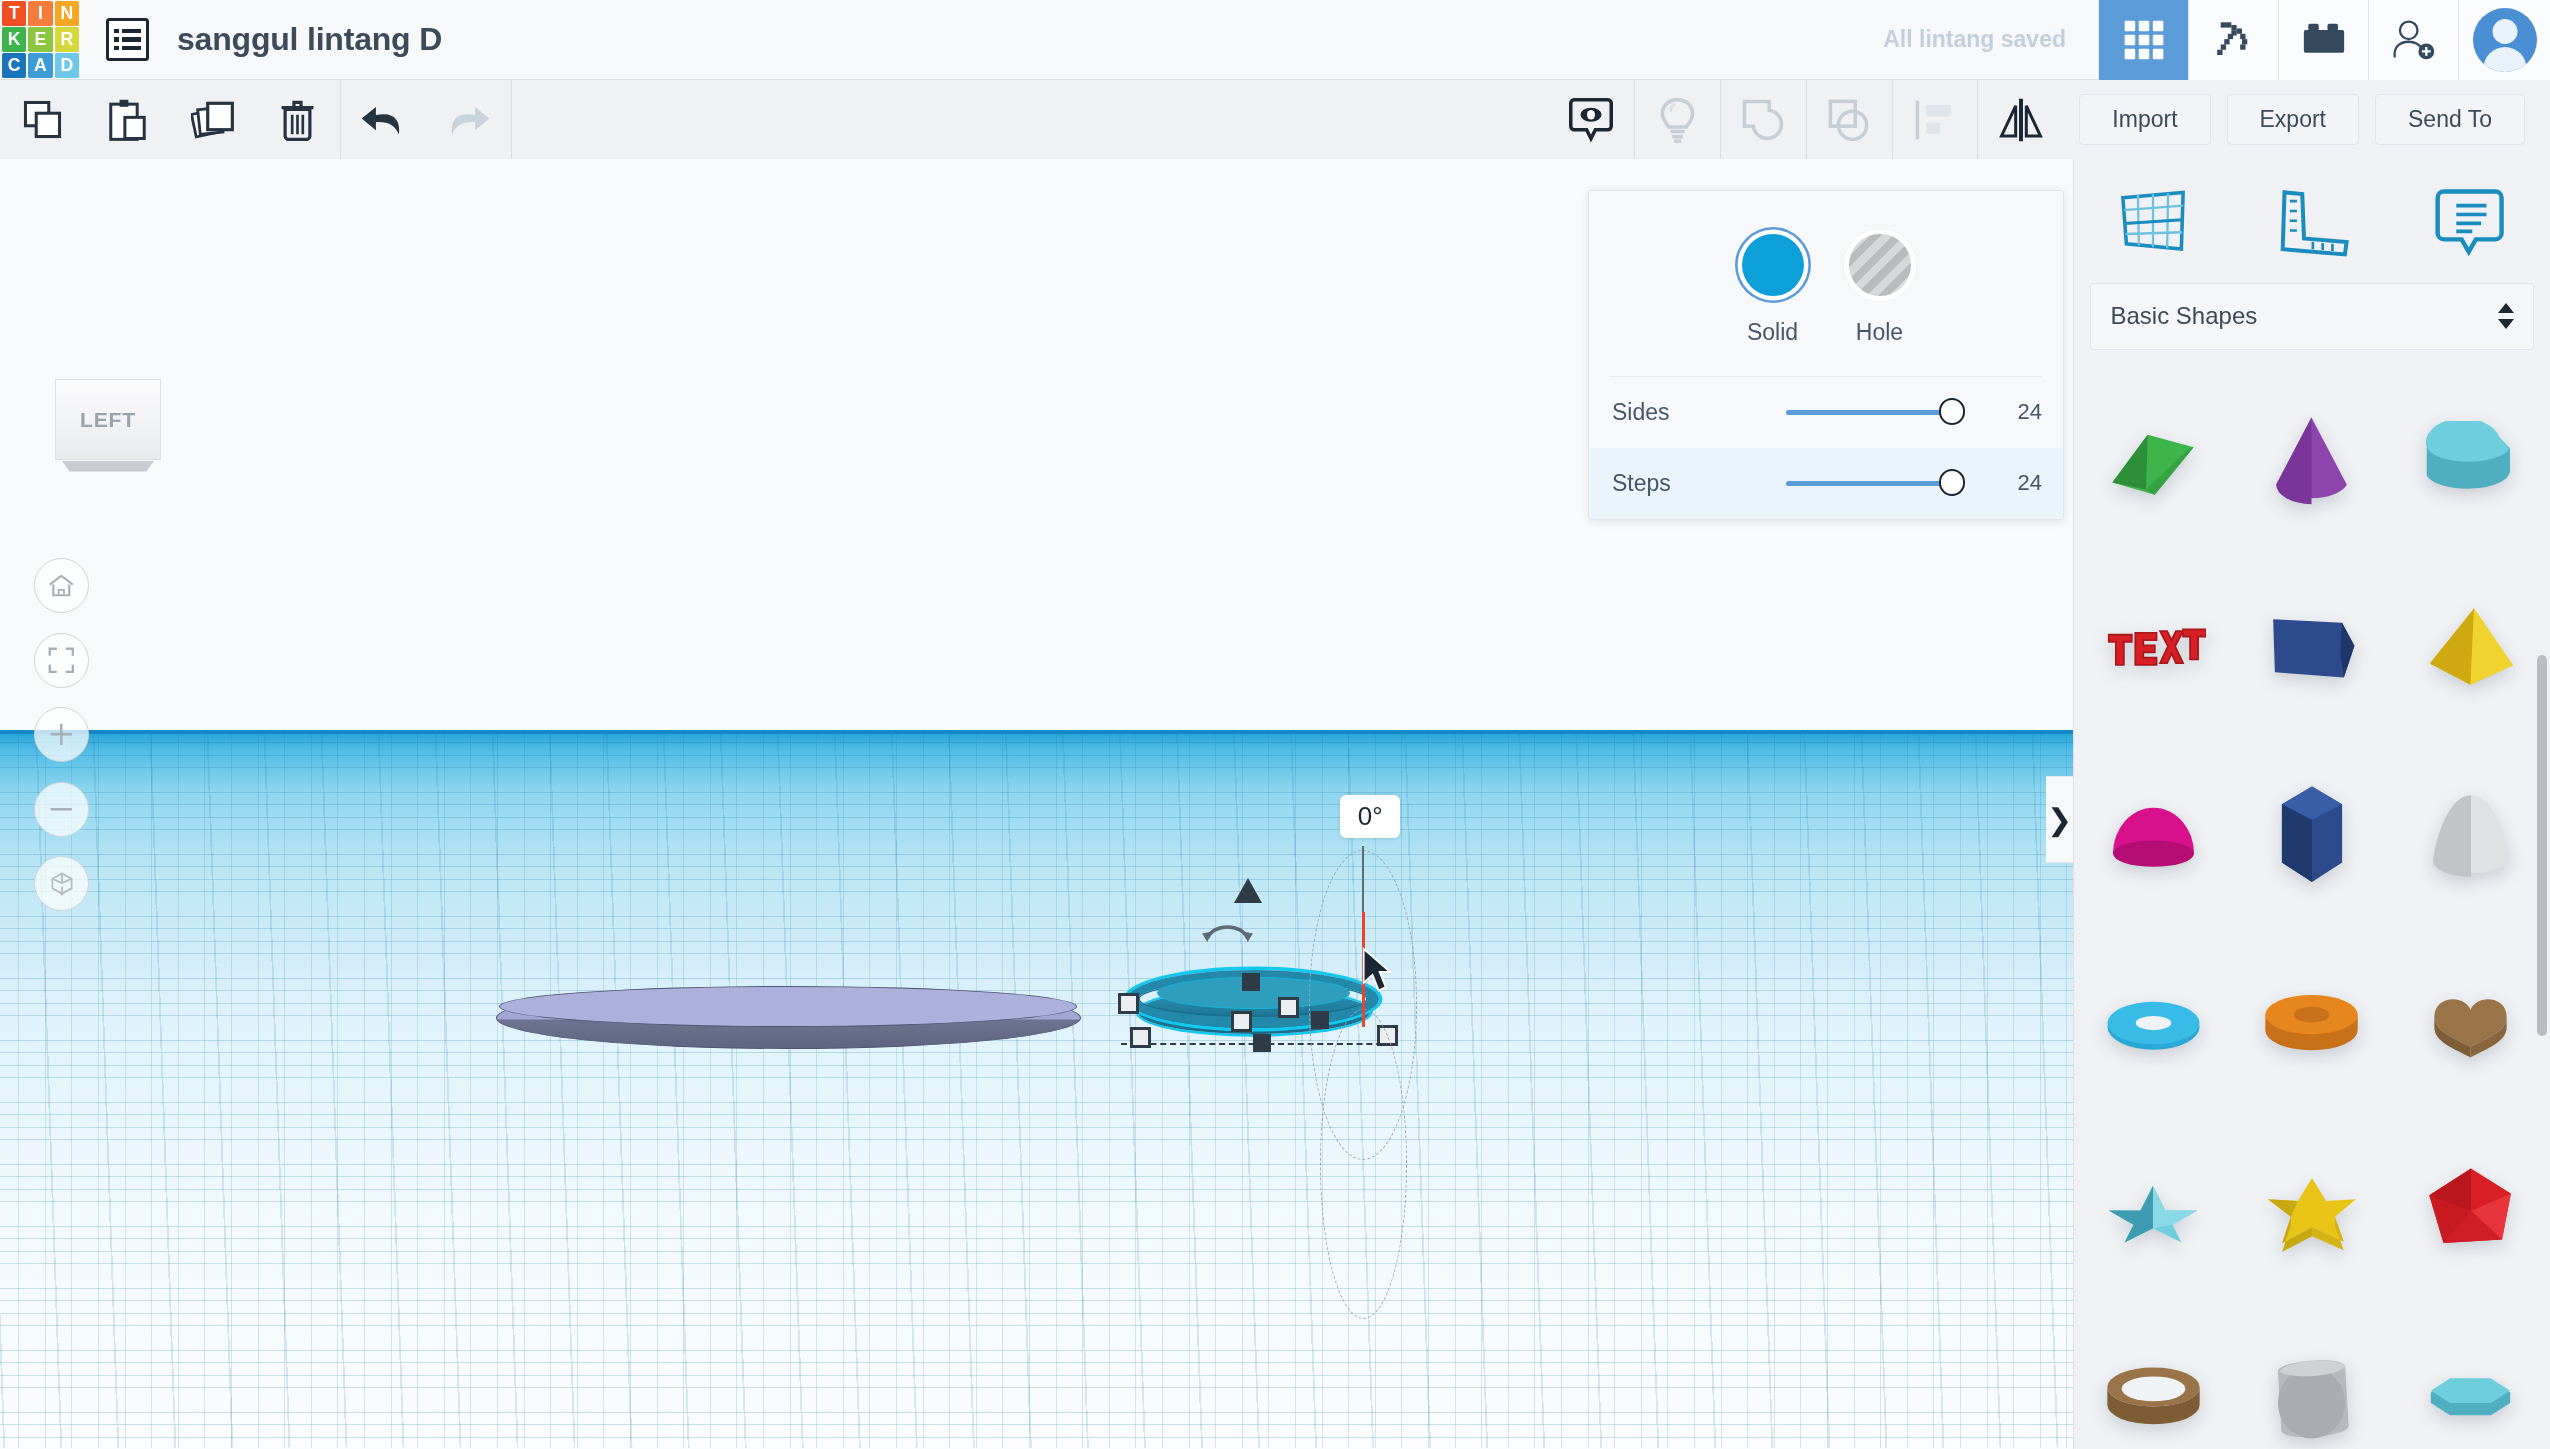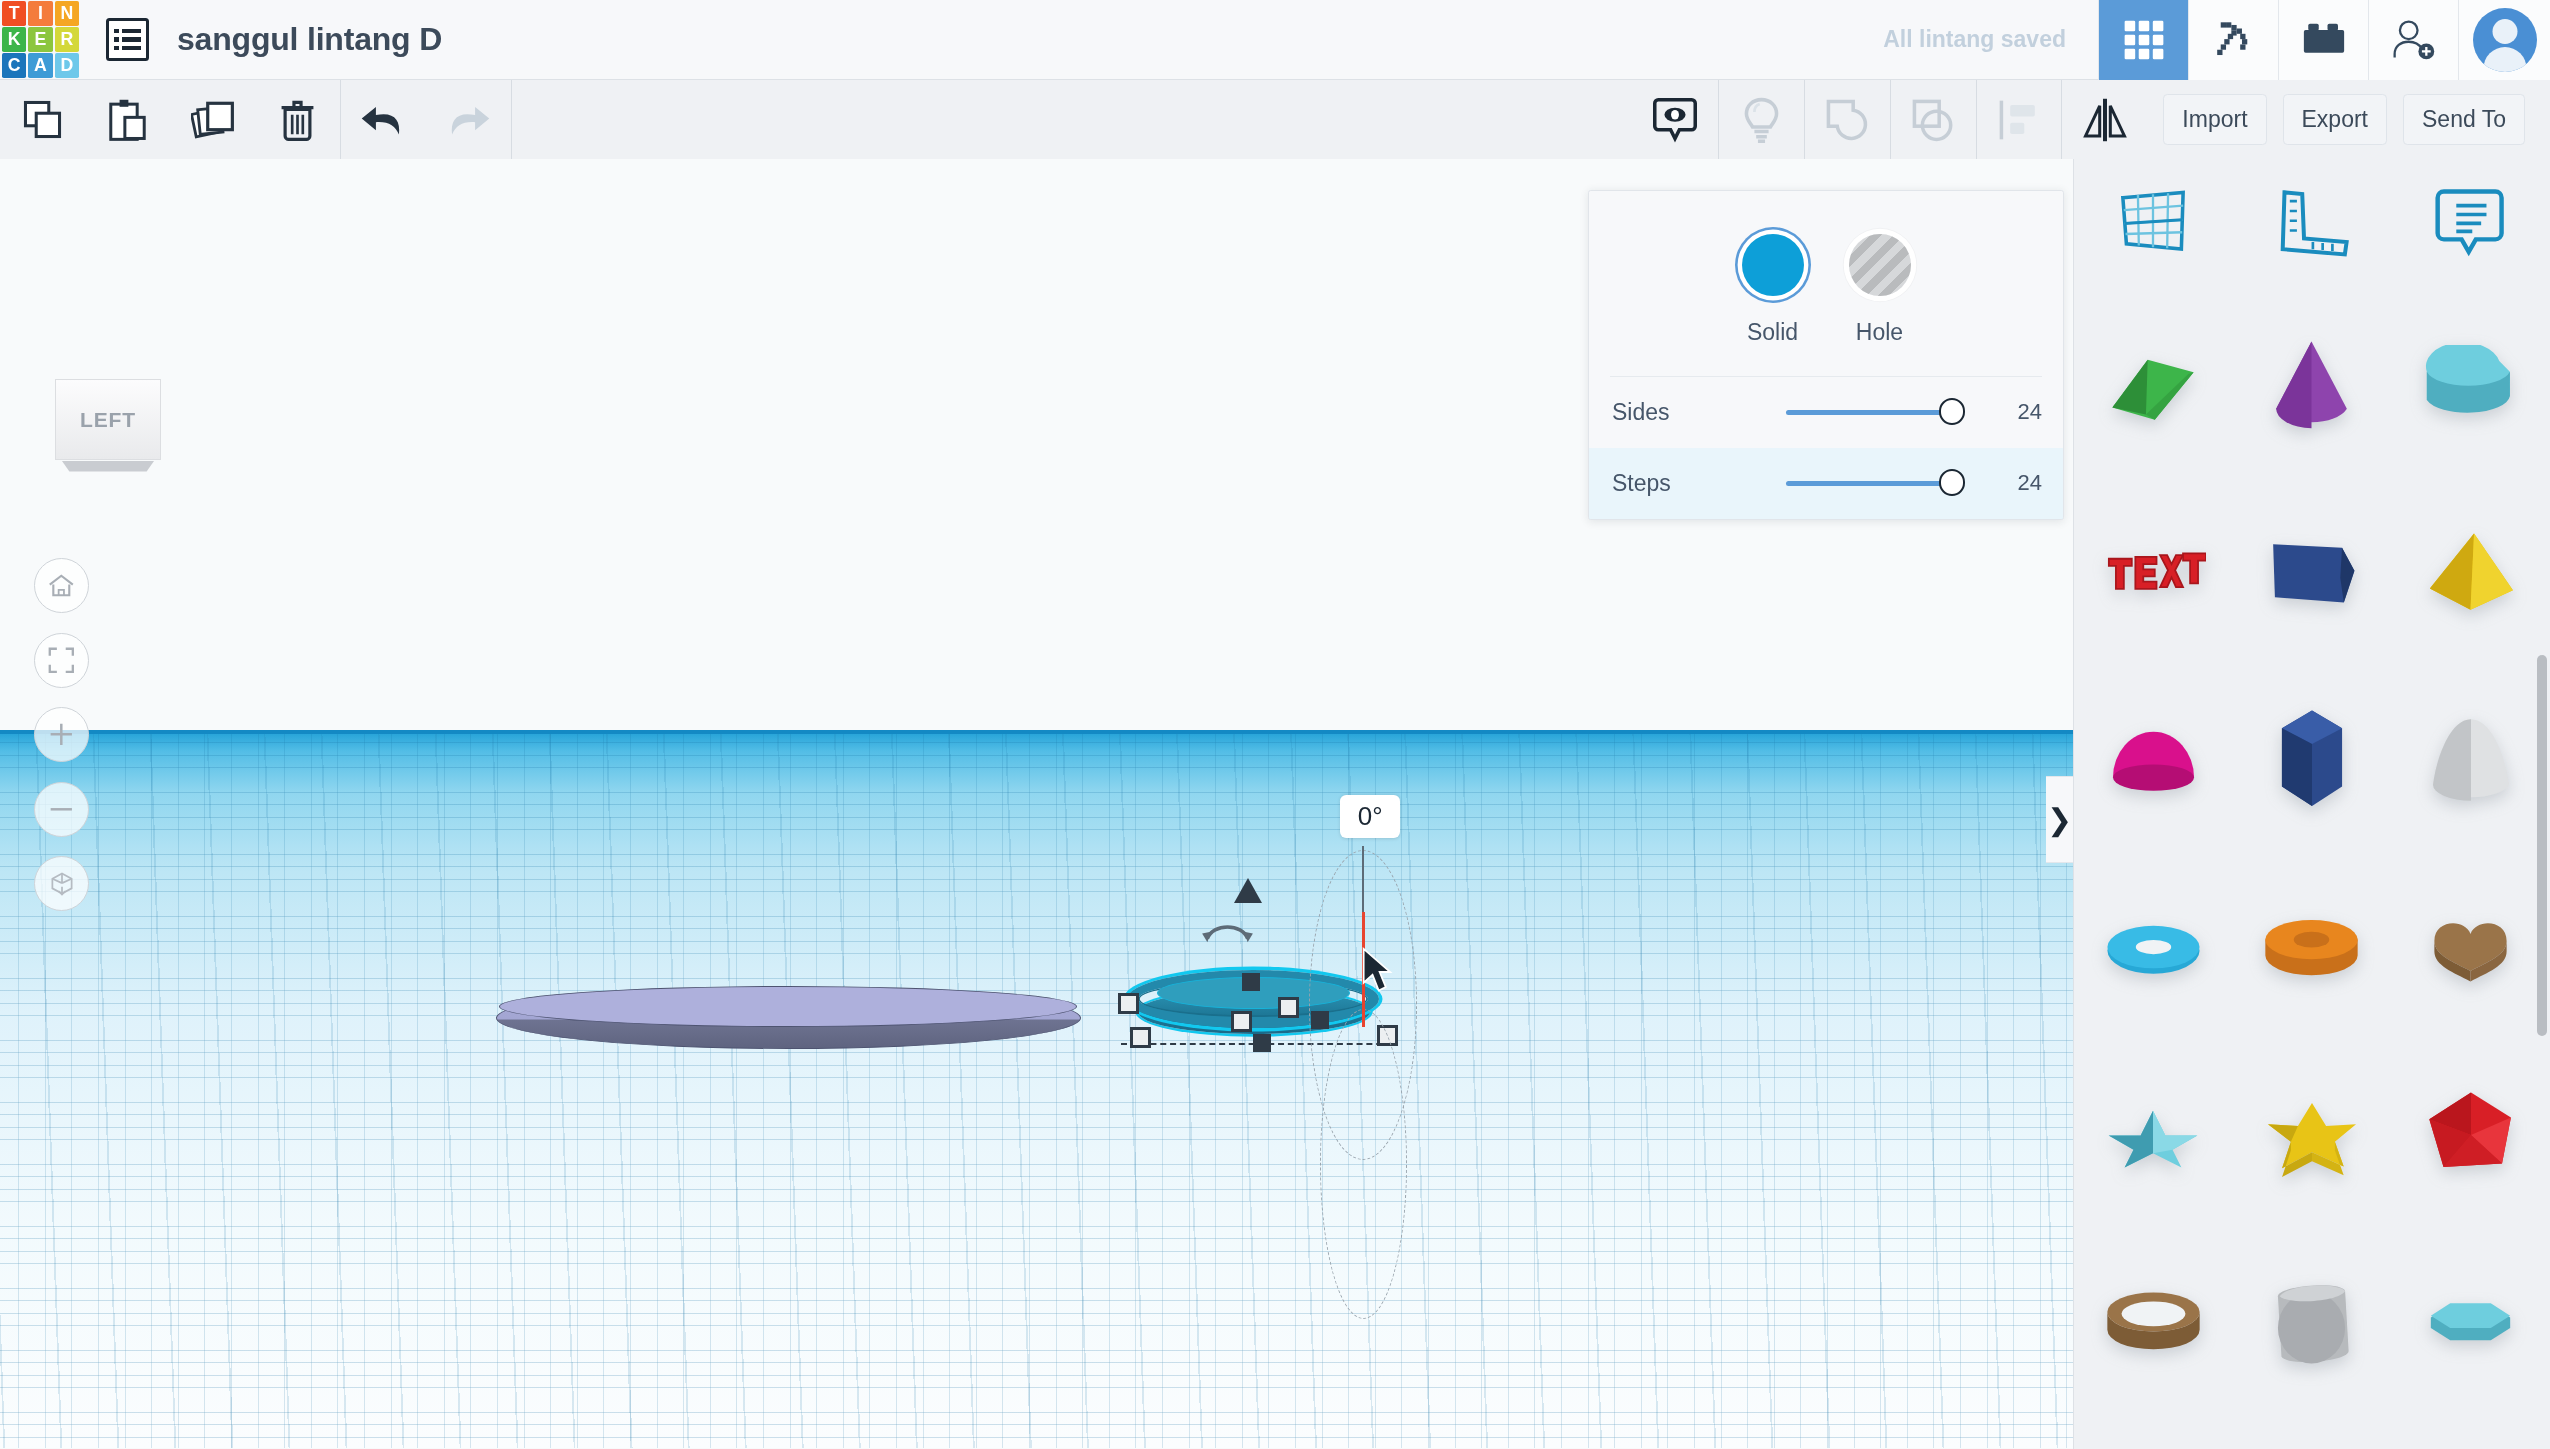--- a/index.html
+++ b/index.html
@@ -75,21 +75,21 @@
     display: flex; align-items: center;
   }
   .tb-group { display: flex; align-items: center; height: 80px; }
   .tb-btn {
     width: 85px; height: 80px; display: flex; align-items: center;
     justify-content: center; cursor: pointer;
   }
   .tb-sep { width: 0.9px; height: 80px; background: #d7dce2; }
   #tb-spacer { flex: 1; }
   .act-btn {
-    height: 51px; padding: 0 18px; margin-left: 16px;
+    height: 51px; padding: 0 32px; margin-left: 16px;
     border: 0.9px solid #dfe4ea; border-radius: 4.4px; background: #f2f4f7;
     font-size: 23px; color: #3c4a5a; display: flex; align-items: center;
     cursor: pointer;
   }
   #tb-actions { display: flex; align-items: center; padding-right: 25px; }
 
   
   #canvas {
     position: absolute; left: 0; top: 159px; width: 2073px; height: 1290px;
     background: #f8fafb; overflow: hidden;
@@ -673,20 +673,27 @@
         </svg>
       </div>
       <div class="rp-tool">
         <svg width="71" height="73" viewBox="0 0 80 82">
           <path d="M10 6 h58 a7 7 0 0 1 7 7 v40 a7 7 0 0 1 -7 7 h-22 l-8 14 l-8 -14 h-20 a7 7 0 0 1 -7 -7 v-40 a7 7 0 0 1 7 -7 z" fill="none" stroke="#1a8cbe" stroke-width="5"></path>
           <path d="M24 22 h34 M24 32 h34 M24 42 h28 M24 51 h18" stroke="#1a8cbe" stroke-width="4"></path>
         </svg>
       </div>
     </div>
 
+    <div id="shape-select">
+      <span>Basic Shapes</span>
+      <span class="spin">
+        <span class="up"></span>
+        <span class="dn"></span>
+      </span>
+    </div>
 
     <div id="shape-grid">
 
       <div class="shape-cell">
         <svg width="106" height="85" viewBox="0 0 120 96">
           <path d="M14 74 L54 20 L106 34 L62 88 Z" fill="#3db54a"></path>
           <path d="M14 74 L54 20 L52 82 Z" fill="#2d8f38"></path>
           <path d="M52 82 L62 88 L106 34 L100 36 Z" fill="#35a341"></path>
         </svg>
       </div>

